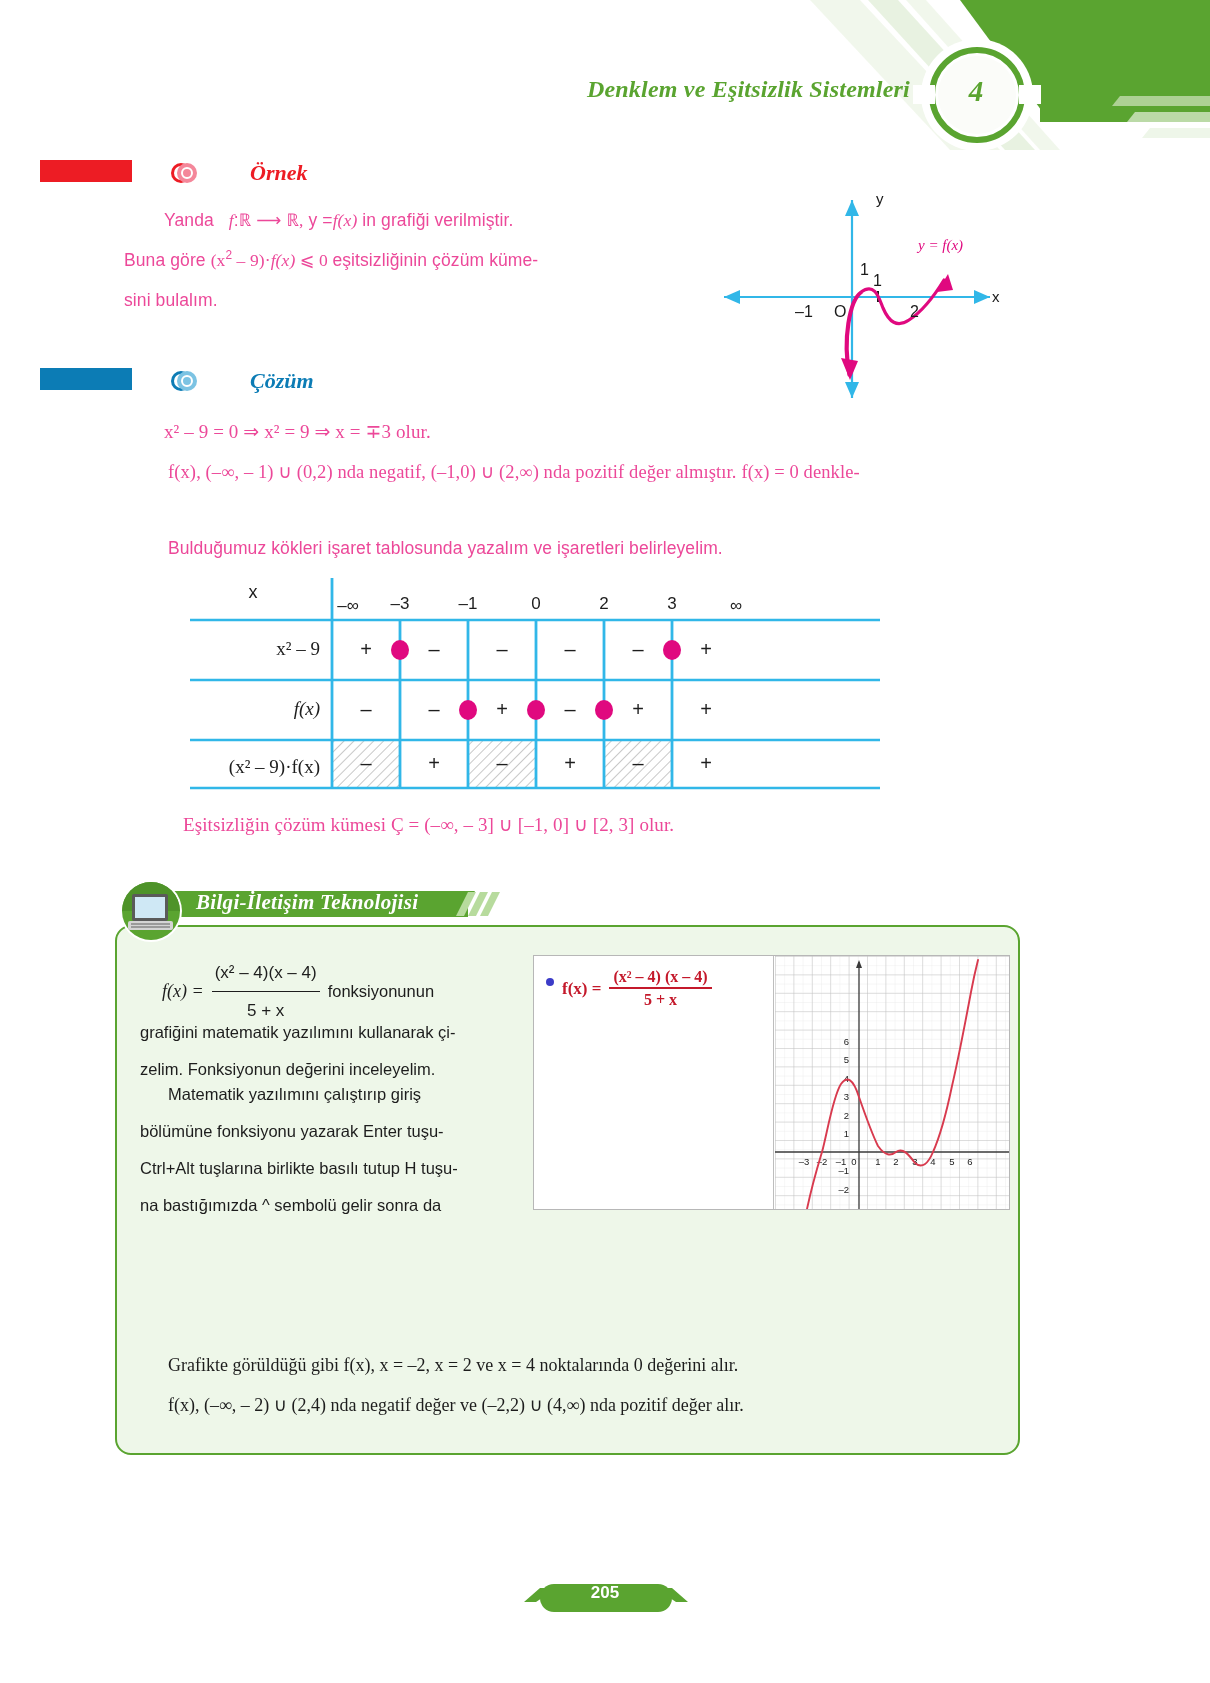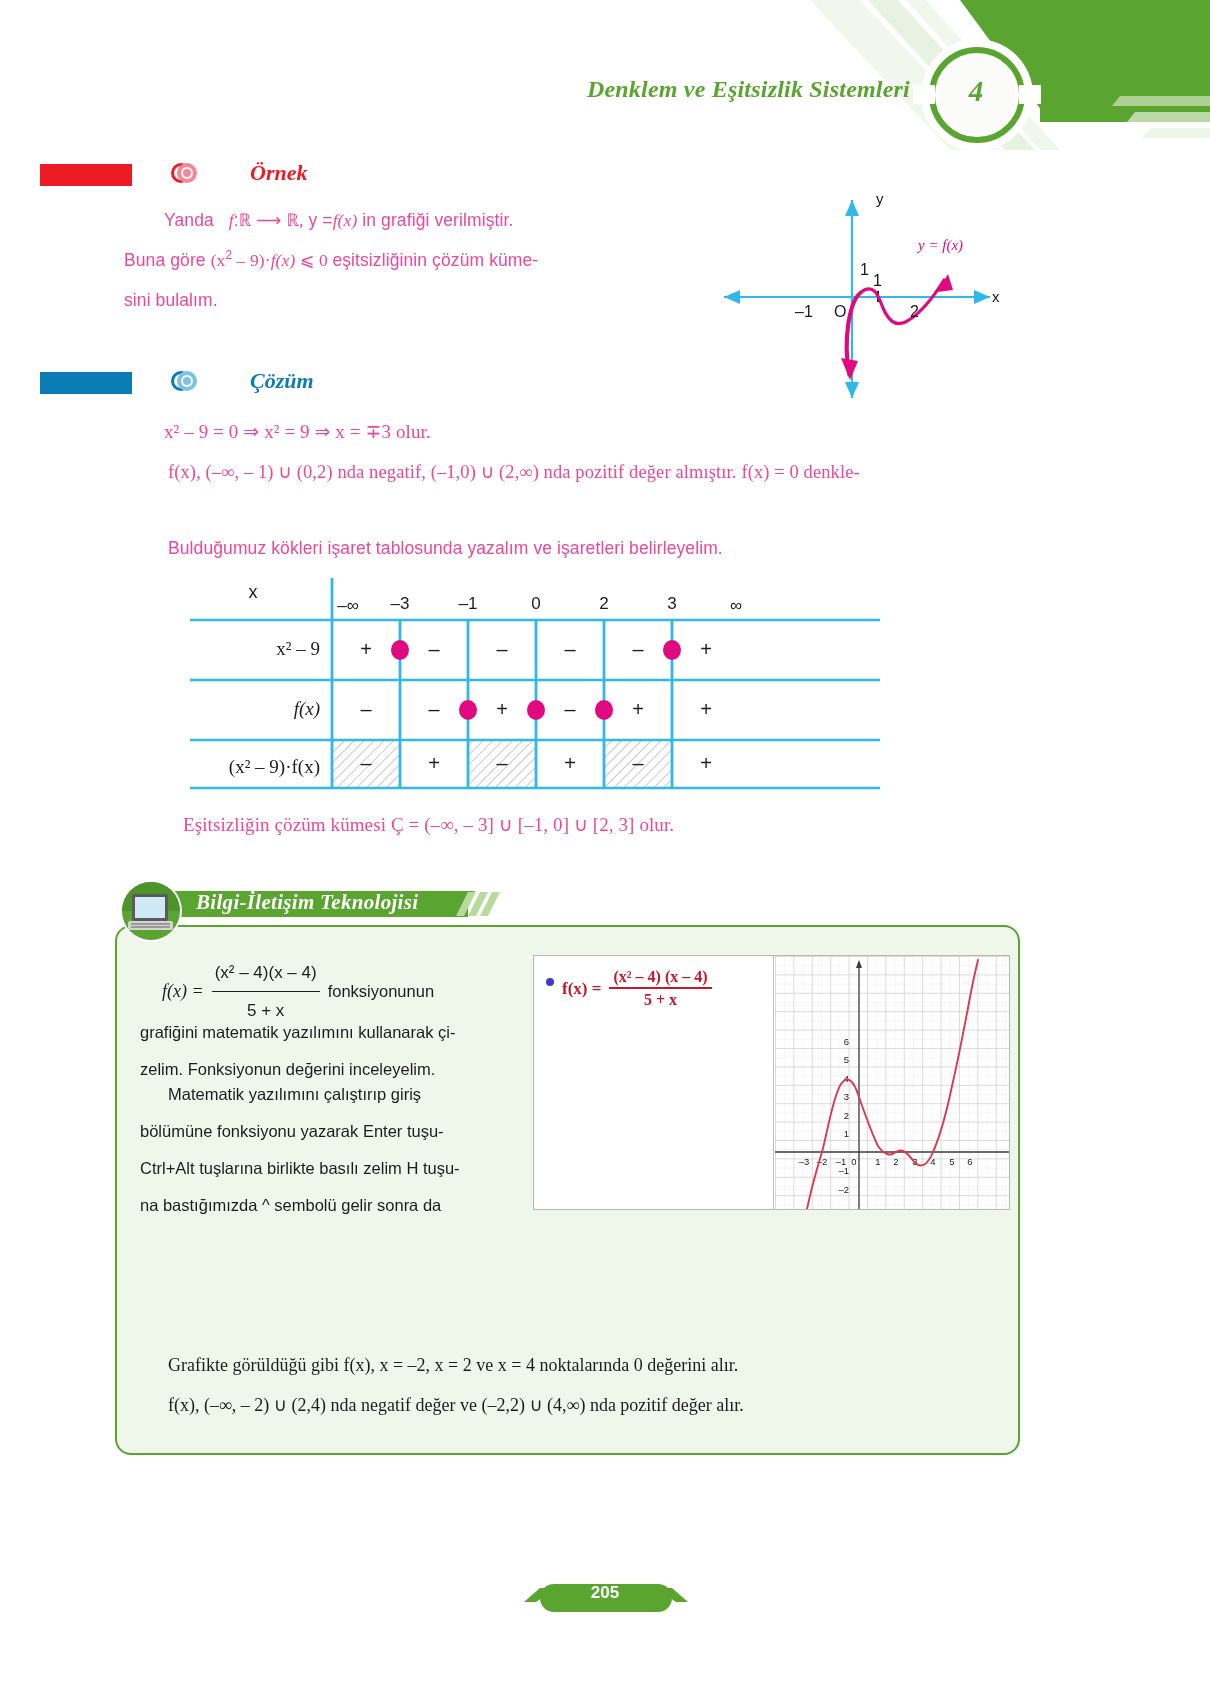--- a/index.html
+++ b/index.html
@@ -26,21 +26,21 @@
   }
   .hdr-num {
     position:absolute; top:75px; left:940px; width:72px;
     text-align:center;
     font-family:"Liberation Serif", serif;
     font-style:italic; font-weight:bold; font-size:29px;
     color:#5aa430;
   }
 
   
-  .seclabel { position:absolute; display:flex; align-items:flex-end; height:26px;gap:43px; }
+  .seclabel { position:absolute; display:flex; align-items:flex-start; height:26px;gap:43px; }
   .seclabel .bar { width:92px; height:22px; }
   .seclabel .rings { position:relative; width:34px; height:26px; margin-left:-4px; }
   .seclabel .txt {
     font-family:"Liberation Serif", serif;
     font-style:italic; font-weight:bold; font-size:22px;
     margin-left:2px;
   }
   .ring-o { position:absolute; border-radius:50%; }
 
   
@@ -316,21 +316,21 @@
   </div>
   <div>grafiğini matematik yazılımını kullanarak çi-</div>
   <div>zelim. Fonksiyonun değerini inceleyelim.</div>
 </div>
 
 <div class="boxtext" style="left:140px; top:1076px; width:380px;">
   <div style="display:flex; justify-content:space-between;">
     <span style="margin-left:28px;">Matematik yazılımını çalıştırıp giriş</span>
   </div>
   <div>bölümüne fonksiyonu yazarak Enter tuşu-</div>
-  <div>Ctrl+Alt tuşlarına birlikte basılı zelim H tuşu-</div>
+  <div>Ctrl+Alt tuşlarına birlikte basılı tutup H tuşu-</div>
   <div>na bastığımızda ^ sembolü gelir sonra da</div>
 </div>
 
 <div class="screenshot">
 
   <div style="position:absolute; left:0; top:0; width:240px; height:253px; border-right:1px solid #bdbdbd; background:#fff;">
     <div style="position:absolute; left:12px; top:22px; width:8px; height:8px; border-radius:50%; background:#3c3cc8;"></div>
     <div style="position:absolute; left:28px; top:12px; display:flex; align-items:center; color:#c4192b; font-weight:bold; font-family:'Liberation Serif',serif;">
       <span style="font-size:17px;">f(x)  =</span>
       <span style="display:inline-block; text-align:center; margin-left:8px; font-size:16px;">

